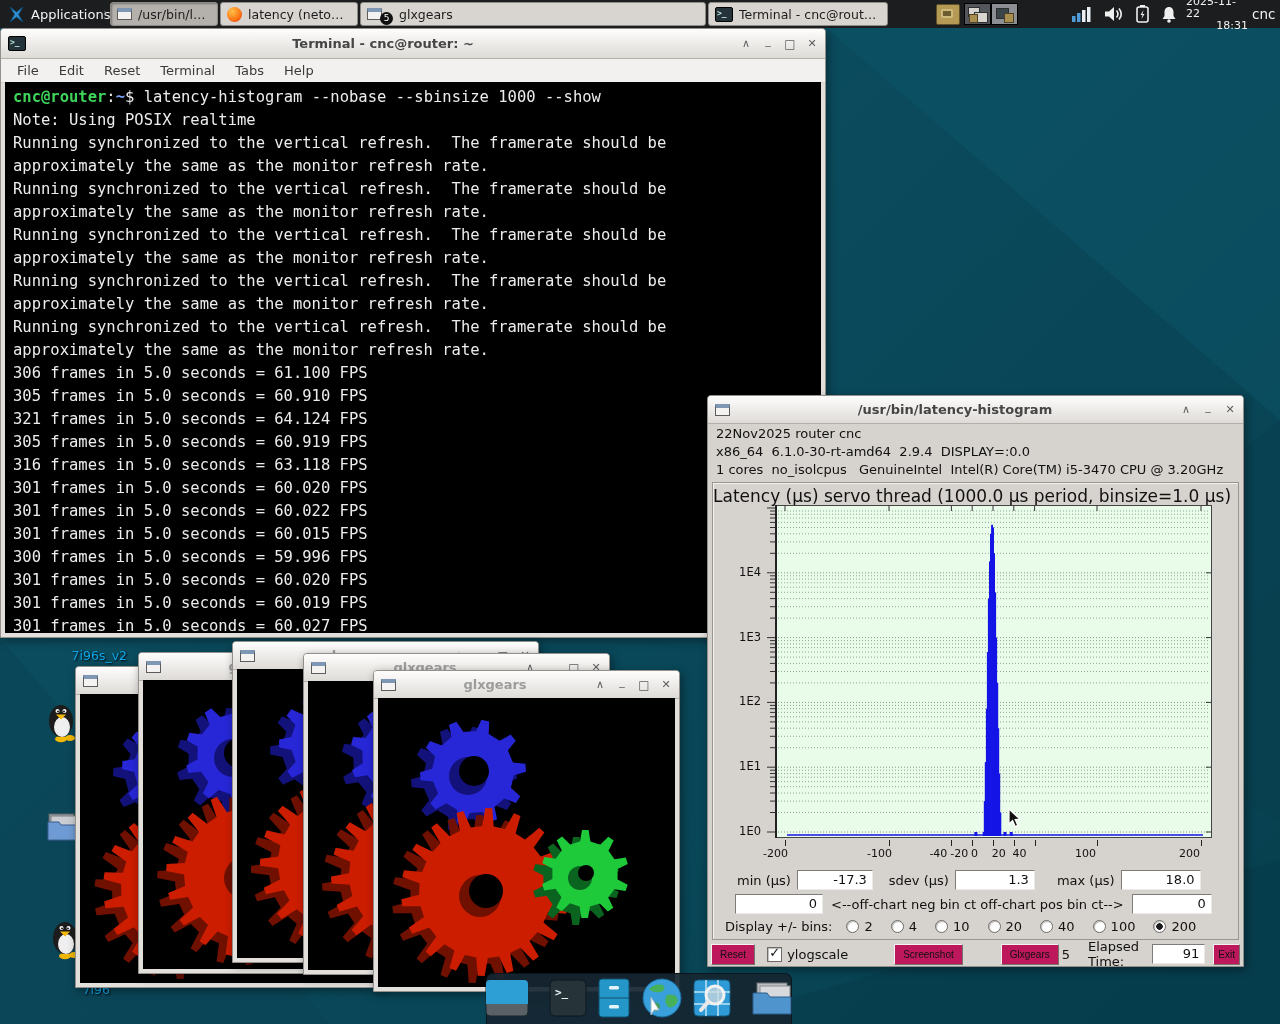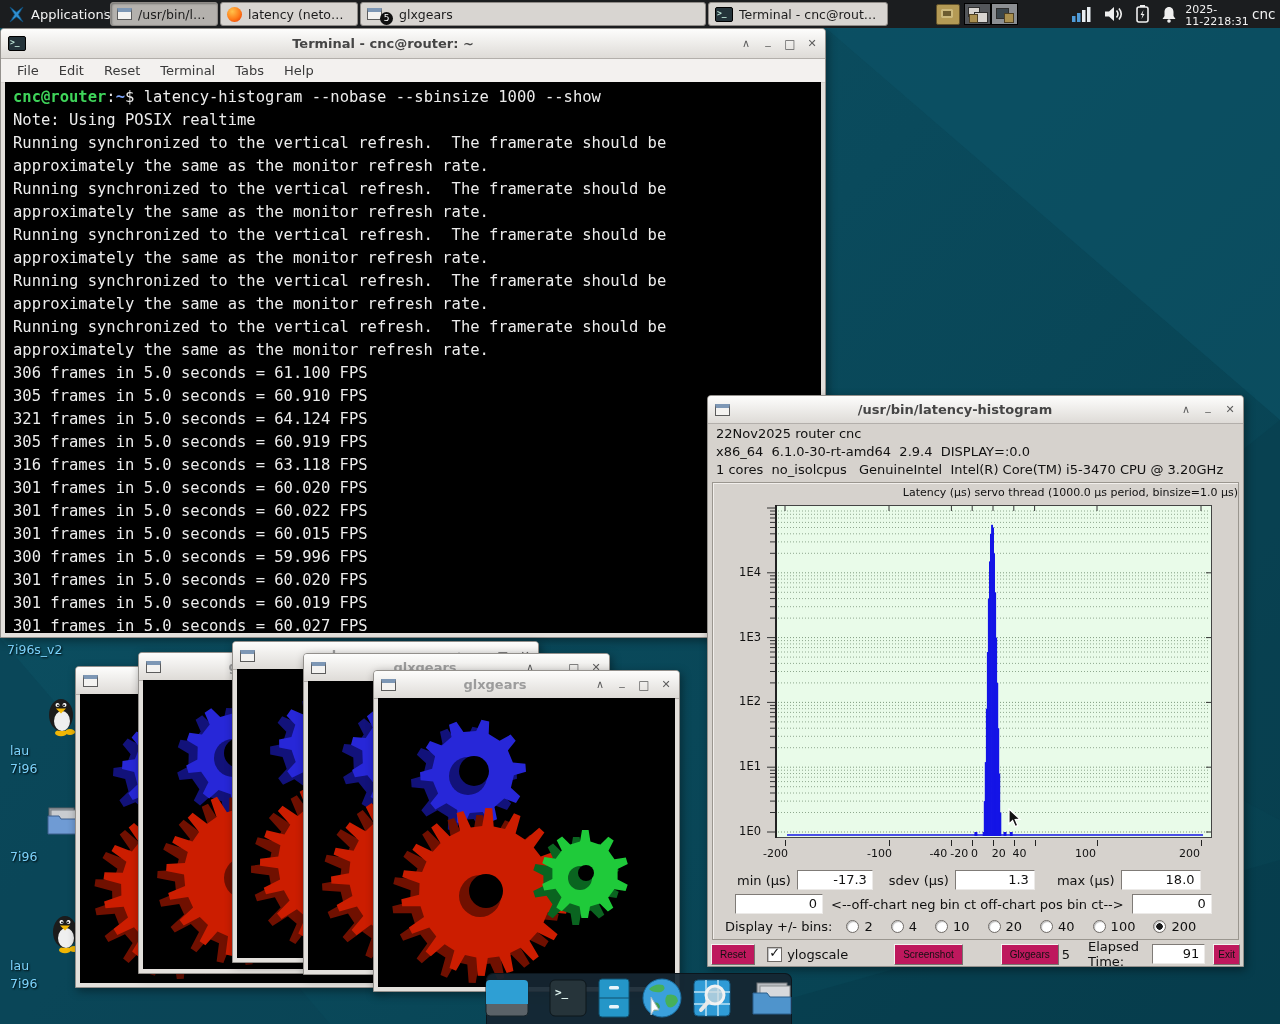--- a/index.html
+++ b/index.html
@@ -31,21 +31,21 @@
   #tray-shot{left:936px;}
   .shot-ico{width:22px;height:19px;background:#b49a55;border:1px solid #61512a;border-radius:2px;position:relative;}
   .shot-ico::after{content:"";position:absolute;left:4px;top:4px;width:12px;height:9px;background:#6d5c30;border-radius:1px;box-shadow:inset 0 0 0 2px #cdb97c;}
   #pager{left:964px;display:flex;}
   .pager-cell{width:27px;height:22px;border:1px solid #000;box-sizing:border-box;position:relative;}
   .pager-cell.ws1{background:#53565a;}
   .pager-cell.ws2{background:#8c8f93;}
   .pg-win{position:absolute;background:#d8d5d1;border:1px solid #2e2e2e;}
   .pg-amber{position:absolute;background:#a98f4f;border:1px solid #4e4022;}
   #tray-icons{left:1072px;gap:12px;}
-  #clock{left:1186px;width:62px;justify-content:center;align-items:flex-end;font-size:11px;line-height:12px;}
+  #clock{left:1186px;width:62px;flex-direction:column;justify-content:center;align-items:flex-end;font-size:11px;line-height:12px;}
   #user-label{left:1252px;font-size:13.5px;}
 
   
   .win{position:absolute;background:#e3e0dc;border:1px solid #93908c;border-radius:4px 4px 0 0;
     box-shadow:2px 3px 10px rgba(0,0,0,.4);box-sizing:border-box;}
   .titlebar{height:27px;display:flex;align-items:center;padding:0 7px;gap:6px;
     background:linear-gradient(#fdfdfc,#dedbd7);border-bottom:1px solid #b3afab;border-radius:3px 3px 0 0;}
   .title{flex:1;text-align:center;font-weight:bold;font-size:13px;color:#454545;
     white-space:nowrap;overflow:hidden;text-overflow:ellipsis;}
   .win.inactive .title{color:#9c9c9c;}
@@ -65,21 +65,21 @@
     font:15.5px/23px "DejaVu Sans Mono",monospace;color:#ececec;padding:4px 0 0 8px;box-sizing:border-box;}
   #term-body div{white-space:pre;}
   .p-user{color:#3fd45a;font-weight:bold;}
   .p-path{color:#7aa2f7;font-weight:bold;}
 
   
   #hist-win{left:707px;top:395px;width:537px;height:572px;z-index:20;background:#d6d2cd;}
   .hist-line{position:absolute;left:8px;font-size:13px;color:#111;white-space:pre;}
   #hist-frame{position:absolute;left:4px;top:86px;width:527px;height:458px;box-sizing:border-box;
     border:1px solid #9a968f;box-shadow:inset 1px 1px 0 #f2efec;}
-  #chart-title{position:absolute;left:0;right:0;top:3px;text-align:right;font-size:11px;color:#111;}
+  #chart-title{position:absolute;left:0;right:0;top:3px;text-align:left;font-size:17px;color:#111;}
   #plot{position:absolute;left:62px;top:22px;width:437px;height:333px;}
   .ylab{position:absolute;width:34px;text-align:right;font-size:11.5px;color:#111;}
   #yticks{position:absolute;left:52px;top:22px;width:10px;height:333px;}
   #xaxis{position:absolute;left:62px;top:357px;width:437px;height:26px;}
   .xtick{position:absolute;top:0;width:1px;height:6px;background:#222;}
   .xlab{position:absolute;top:7px;width:44px;margin-left:-22px;text-align:left;font-size:11px;color:#111;}
   .stat-row{position:absolute;left:0;right:0;height:22px;display:flex;align-items:center;font-size:13px;color:#111;}
   .entry{background:#fff;border:1px solid;border-color:#7f7b77 #eceae8 #eceae8 #7f7b77;
     text-align:right;padding:1px 5px;font-size:13px;color:#111;box-sizing:border-box;height:20px;line-height:16px;}
   .tk-btn{background:#be185d;border:1px solid;border-color:#f4f2f0 #77736f #77736f #f4f2f0;
@@ -90,22 +90,22 @@
   #hist-controls{position:absolute;left:3px;right:3px;top:547px;height:22px;display:flex;align-items:center;font-size:13px;color:#111;}
   .checkbox{width:13px;height:13px;background:#fff;border:1px solid #6f6b67;box-shadow:inset 1px 1px 1px #bbb;
     margin-right:5px;flex:none;position:relative;}
   .checkbox.checked::after{content:"\2713";position:absolute;left:1px;top:-3px;font-size:13px;font-weight:bold;color:#111;}
 
   
   .gwin{width:307px;height:322px;}
   .gcontent{position:absolute;left:4px;right:4px;top:27px;bottom:4px;background:#000;overflow:hidden;}
 
   
-  .dicon{position:absolute;z-index:2;text-align:left;color:#7dd3fc;font-size:12.5px;line-height:18px;
-    text-shadow:1px 1px 2px #000;}
+  .dicon{position:absolute;z-index:2;text-align:right;color:#0ea5e9;font-size:12.5px;line-height:18px;
+    text-shadow:1px 1px 2px #000;margin-top:6px;}
   .dicon .ic{display:block;margin:0 auto 2px;}
 
   
   #dock{position:absolute;left:486px;top:973px;width:304px;height:51px;z-index:30;
     background:rgba(22,38,50,.92);border:1px solid #0c161d;border-bottom:none;border-radius:7px 7px 0 0;
     display:flex;align-items:center;justify-content:center;gap:10px;}
   .dock-sep{width:2px;height:36px;background:#8fa4b0;opacity:.55;}
   .dock-ico{flex:none;}
 
   #cursor{position:absolute;left:1008px;top:808px;z-index:50;}

